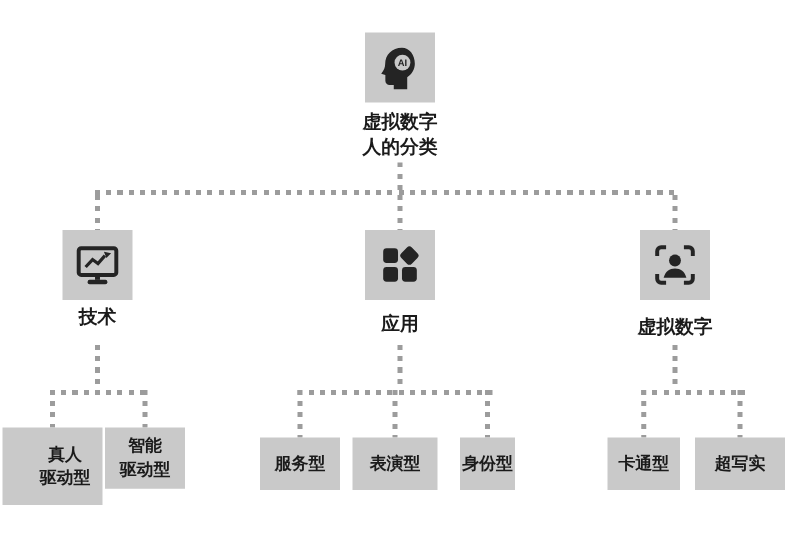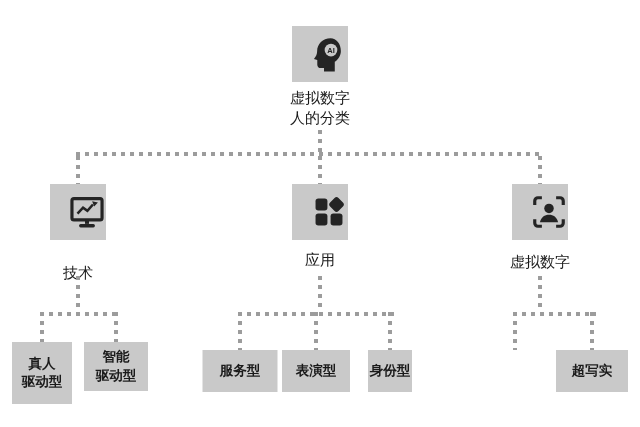--- a/index.html
+++ b/index.html
@@ -9,26 +9,26 @@
     --text:#1a1a1a;
     --background:#ffffff;
   }
   html,body{margin:0;padding:0;background:var(--background);}
   .canvas{
     position:relative;width:640px;height:427px;background:var(--background);
     font-family:"Liberation Sans","DejaVu Sans",sans-serif;overflow:hidden;
   }
   .icon-box{
     position:absolute;width:56px;height:56px;background:var(--box-bg);
-    display:flex;align-items:center;justify-content:flex-end;
+    display:flex;align-items:center;justify-content:center;
   }
   .icon-box svg{width:38px;height:38px;color:var(--icon);}
   .node-label{
     position:absolute;transform:translateX(-50%);
-    font-weight:normal;color:var(--text);font-size:15px;line-height:1.3;
+    font-weight:bold;color:var(--text);font-size:15px;line-height:1.3;
     text-align:center;white-space:pre-line;
   }
   .leaf{
     position:absolute;transform:translateX(-50%);
     background:var(--box-bg);color:var(--text);
     font-weight:bold;font-size:13.5px;line-height:1.35;
     display:flex;align-items:center;justify-content:center;
     text-align:center;white-space:pre-line;
   }
   .vline{
@@ -63,58 +63,59 @@
 
   <div class="icon-box" style="left:50px;top:184px;">
     <svg viewBox="0 0 48 48">
       <rect x="5" y="7" width="38" height="27" rx="2.5" fill="none" stroke="currentColor" stroke-width="4"></rect>
       <polyline points="12,26 19,18.5 24.5,22.5 31.5,14.5" fill="none" stroke="currentColor" stroke-width="3.2"></polyline>
       <polygon points="30.5,10.5 37.8,12 33,17" fill="currentColor"></polygon>
       <rect x="21.5" y="34" width="5" height="5" fill="currentColor"></rect>
       <rect x="14" y="39" width="20" height="4.5" rx="2" fill="currentColor"></rect>
     </svg>
   </div>
-  <div class="node-label" style="left:78px;top:263px;">技术</div>
+  <div class="node-label" style="left:78px;top:244px;">技术</div>
   <div class="vline" style="left:78px;top:276px;height:36px;"></div>
   <div class="hline" style="left:40px;top:312px;width:78px;"></div>
   <div class="vline" style="left:42px;top:312px;height:30px;"></div>
   <div class="vline" style="left:116px;top:312px;height:30px;"></div>
-  <div class="leaf" style="left:42px;top:342px;width:60px;height:62px;">真人
+  <div class="leaf" style="left:42px;top:342px;width:60px;height:62px;padding-left:20px;">真人
 驱动型</div>
   <div class="leaf" style="left:116px;top:342px;width:64px;height:49px;">智能
 驱动型</div>
 
   <div class="icon-box" style="left:292px;top:184px;">
     <svg viewBox="0 0 48 48">
       <rect x="7" y="7" width="15" height="15" rx="3.5" fill="currentColor"></rect>
       <rect x="26" y="7" width="15" height="15" rx="3.5" fill="currentColor" transform="rotate(45 33.5 14.5)"></rect>
       <rect x="7" y="26" width="15" height="15" rx="3.5" fill="currentColor"></rect>
       <rect x="26" y="26" width="15" height="15" rx="3.5" fill="currentColor"></rect>
     </svg>
   </div>
   <div class="node-label" style="left:320px;top:250px;">应用</div>
   <div class="vline" style="left:320px;top:276px;height:36px;"></div>
   <div class="hline" style="left:238px;top:312px;width:156px;"></div>
   <div class="vline" style="left:240px;top:312px;height:38px;"></div>
   <div class="vline" style="left:316px;top:312px;height:38px;"></div>
   <div class="vline" style="left:390px;top:312px;height:38px;"></div>
-  <div class="leaf" style="left:240px;top:350px;width:75px;height:42px;">服务型</div>
+  <div class="leaf" style="left:240px;top:350px;width:64px;height:42px;">服务型</div>
   <div class="leaf" style="left:316px;top:350px;width:68px;height:42px;">表演型</div>
   <div class="leaf" style="left:390px;top:350px;width:44px;height:42px;">身份型</div>
 
   <div class="icon-box" style="left:512px;top:184px;">
     <svg viewBox="0 0 48 48">
       <path d="M6 15V10a4 4 0 0 1 4-4h5" fill="none" stroke="currentColor" stroke-width="4"></path>
       <path d="M33 6h5a4 4 0 0 1 4 4v5" fill="none" stroke="currentColor" stroke-width="4"></path>
       <path d="M42 33v5a4 4 0 0 1-4 4h-5" fill="none" stroke="currentColor" stroke-width="4"></path>
       <path d="M15 42h-5a4 4 0 0 1-4-4v-5" fill="none" stroke="currentColor" stroke-width="4"></path>
       <circle cx="24" cy="19.5" r="6" fill="currentColor"></circle>
       <path d="M12.5 37c1.5-6.5 6-9.5 11.5-9.5s10 3 11.5 9.5z" fill="currentColor"></path>
     </svg>
   </div>
   <div class="node-label" style="left:540px;top:252px;">虚拟数字</div>
   <div class="vline" style="left:540px;top:276px;height:36px;"></div>
   <div class="hline" style="left:513px;top:312px;width:83px;"></div>
   <div class="vline" style="left:515px;top:312px;height:38px;"></div>
   <div class="vline" style="left:592px;top:312px;height:38px;"></div>
+  <div class="leaf" style="left:515px;top:350px;width:58px;height:42px;">卡通型</div>
   <div class="leaf" style="left:592px;top:350px;width:72px;height:42px;">超写实</div>
 
 </div>
 
 </body></html>

